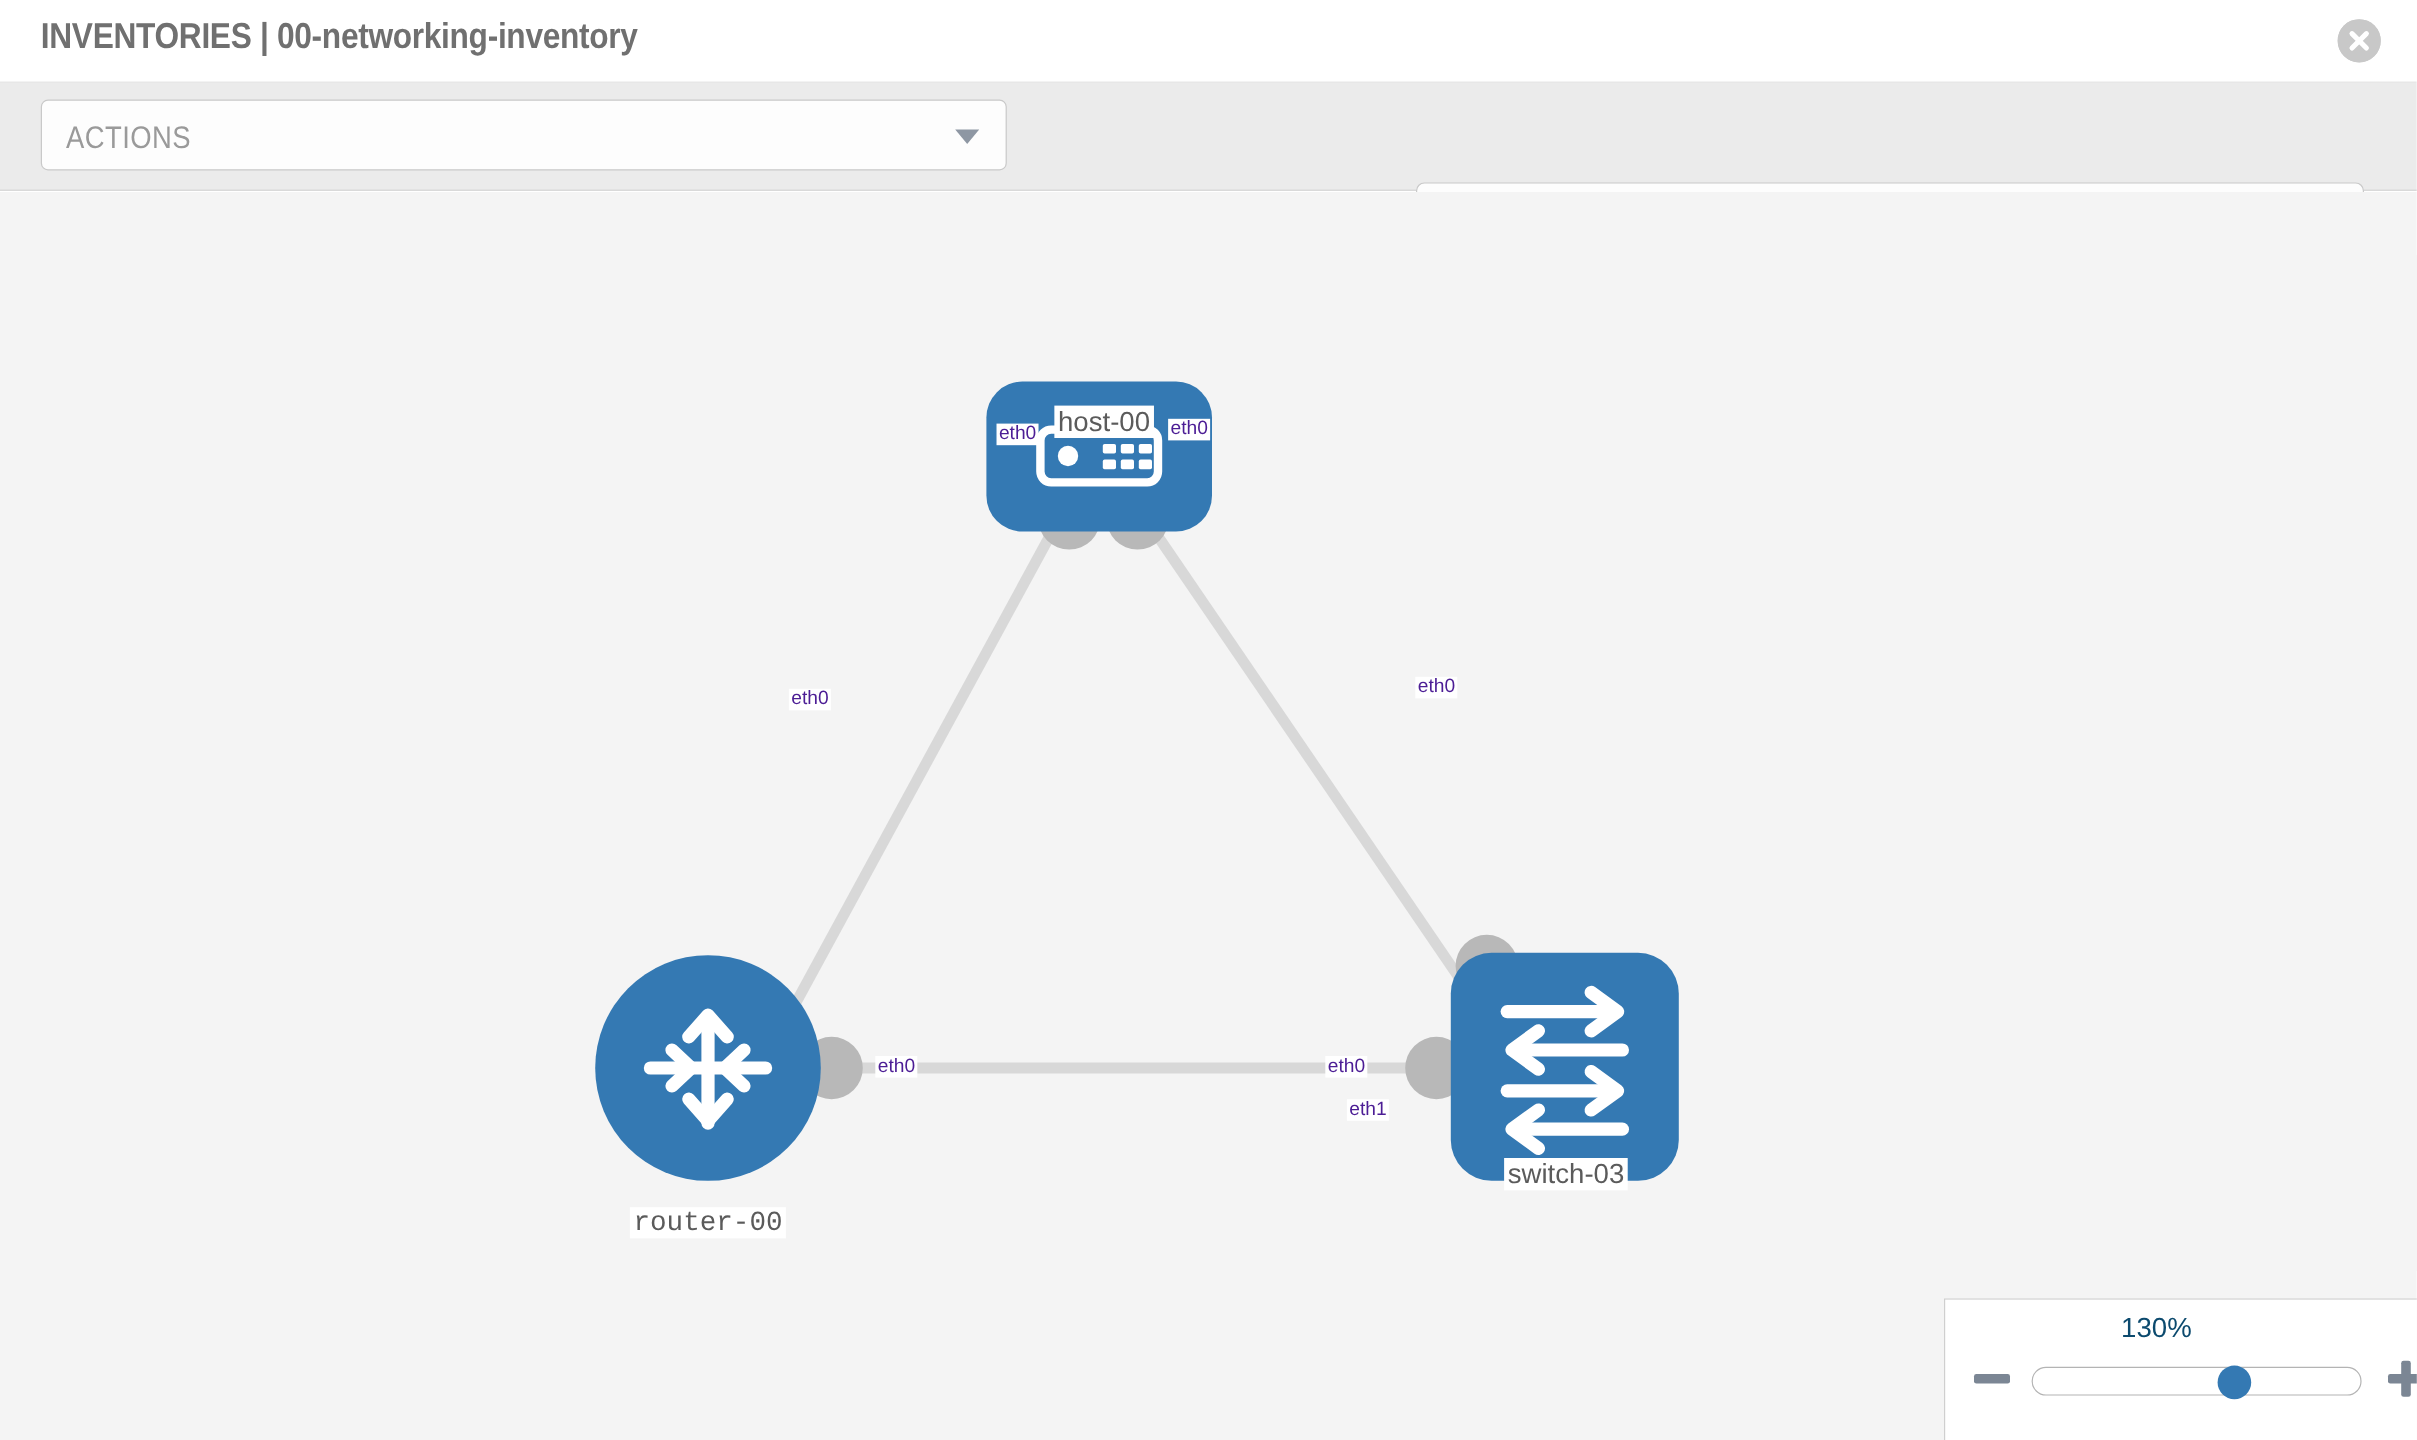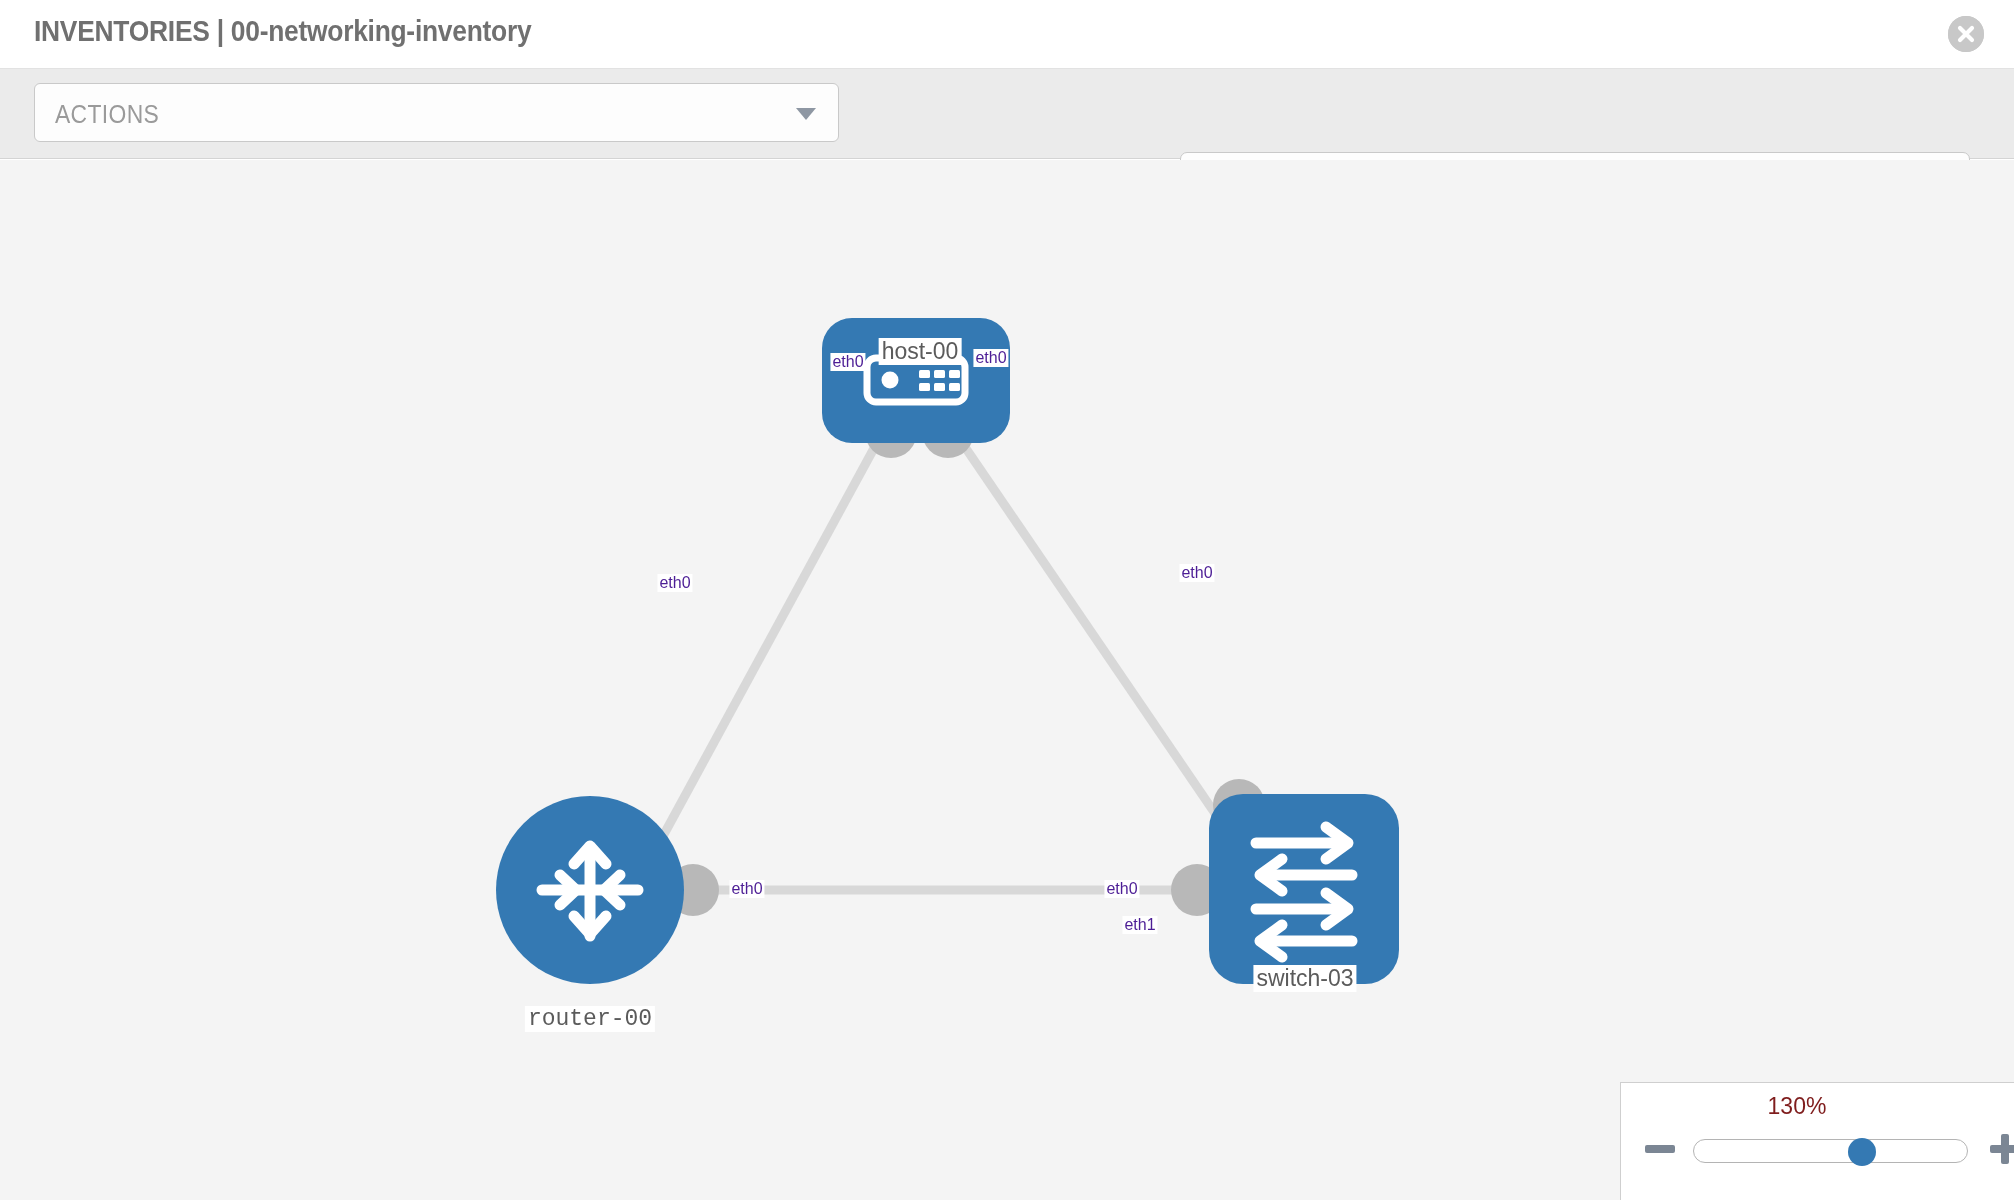--- a/index.html
+++ b/index.html
@@ -171,21 +171,21 @@
     background: #ffffff;
     border: 1px solid #cfcfcf;
   }
   .zoom-value {
     position: absolute;
     top: 10px;
     left: 0;
     width: 352px;
     text-align: center;
     font-size: 23px;
-    color: #7f1d1d;
+    color: #0c4a6e;
   }
   .zoom-row {
     position: absolute;
     top: 48px;
     left: 0;
     width: 420px;
     height: 40px;
   }
   .zoom-minus, .zoom-plus {
     position: absolute;

